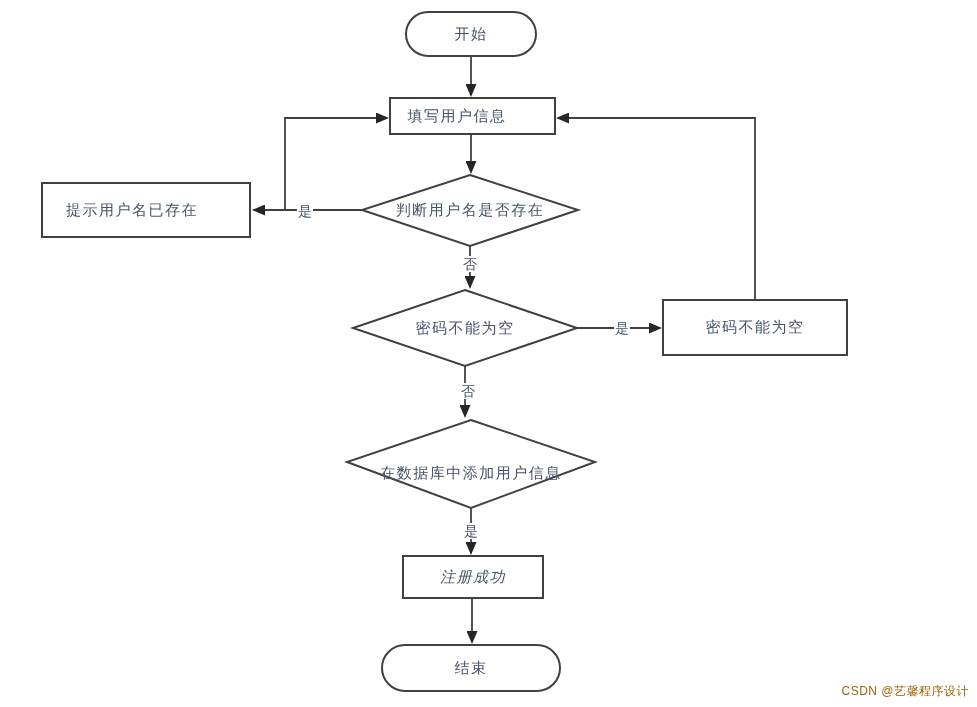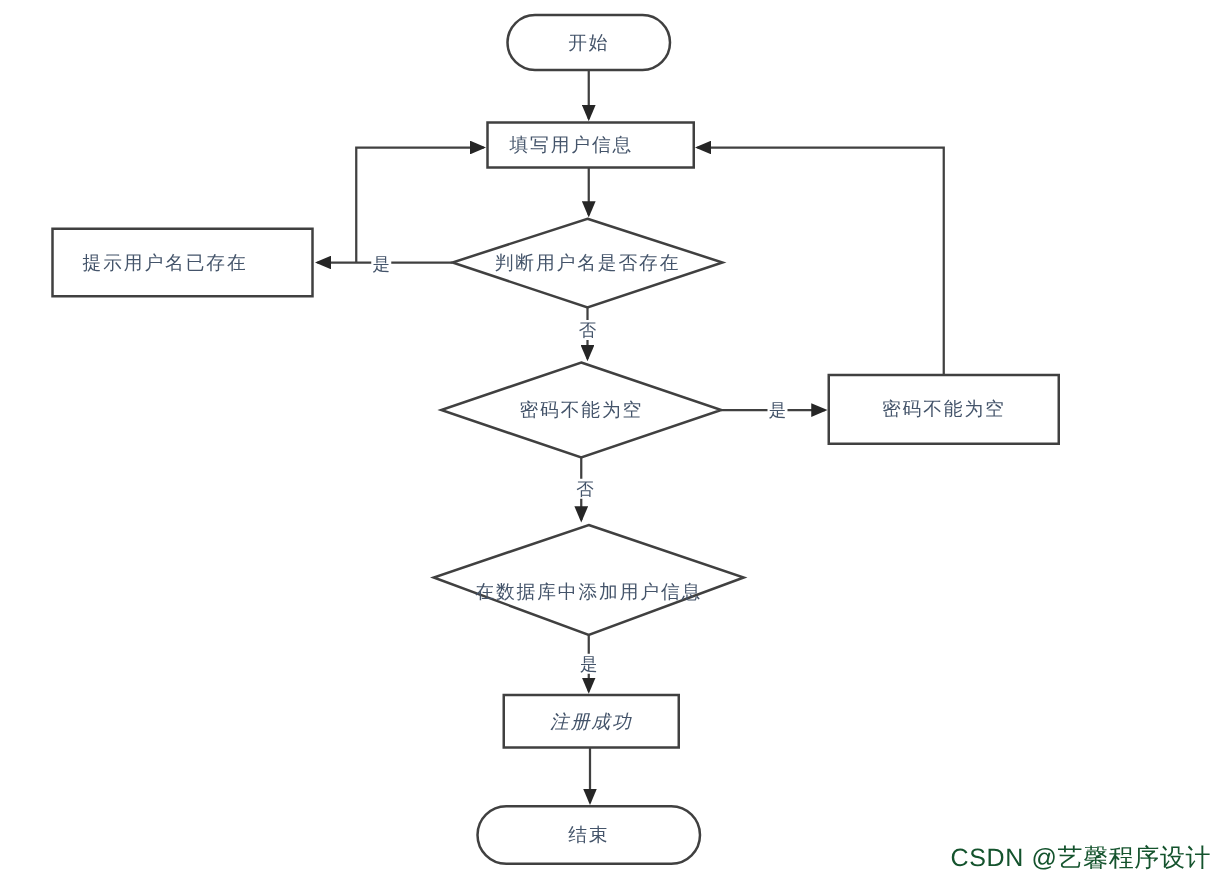--- a/index.html
+++ b/index.html
@@ -27,22 +27,22 @@
     background:#ffffff;
     color:#44546a;
     font-size:14px;
     line-height:16px;
     padding:0 1px;
     pointer-events:none;
   }
   .watermark{
     position:absolute;
     right:8px;bottom:7px;
-    color:#14532d;
-    font-size:20px;
+    color:#a16207;
+    font-size:12px;
     letter-spacing:0.5px;
     pointer-events:none;
   }
   svg .shape{fill:#ffffff;stroke:#404040;stroke-width:2;}
   svg .edge{fill:none;stroke:#404040;stroke-width:1.8;}
 </style>
 </head>
 <body>
 
 <div id="stage">

